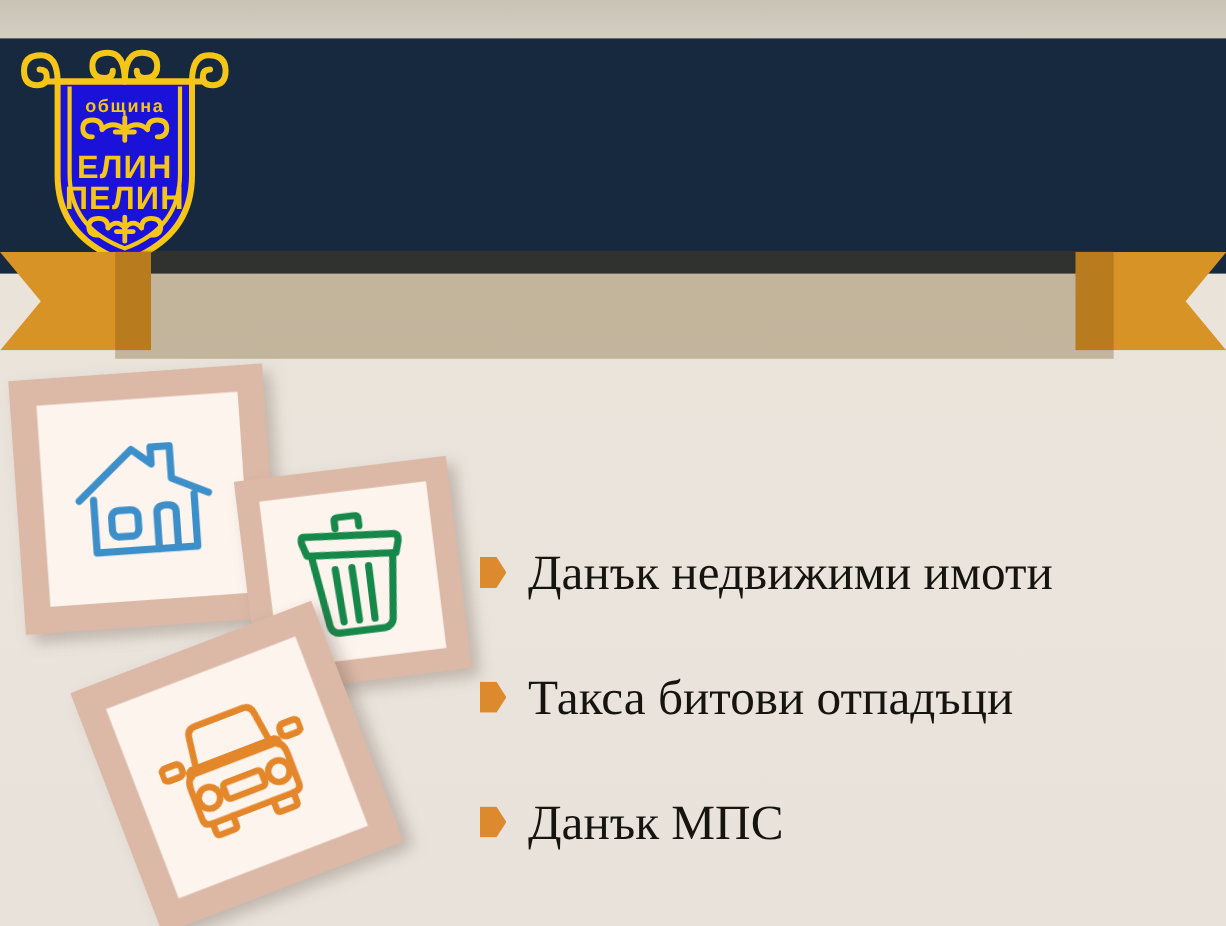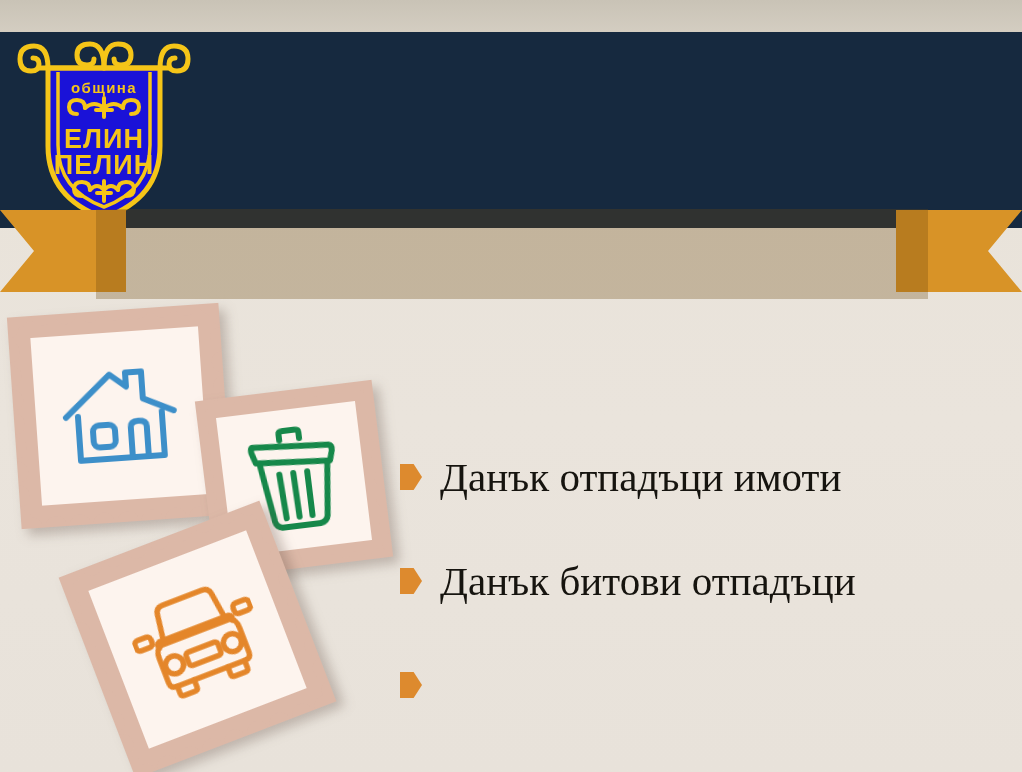--- a/index.html
+++ b/index.html
@@ -412,26 +412,27 @@
           </g>
         </svg>
       </div>
     </div>
   </div>
 
   <div class="bullets">
 
     <div class="bullet-row">
       <span class="bullet-mark"></span>
-      <span class="bullet-label">Данък отпадъци имоти</span>
+      <span class="bullet-label">Данък недвижими имоти</span>
     </div>
 
     <div class="bullet-row">
       <span class="bullet-mark"></span>
-      <span class="bullet-label">Данък битови отпадъци</span>
+      <span class="bullet-label">Такса битови отпадъци</span>
     </div>
 
     <div class="bullet-row">
       <span class="bullet-mark"></span>
+      <span class="bullet-label">Данък МПС</span>
     </div>
   </div>
 
 </div>
 
 </body></html>

